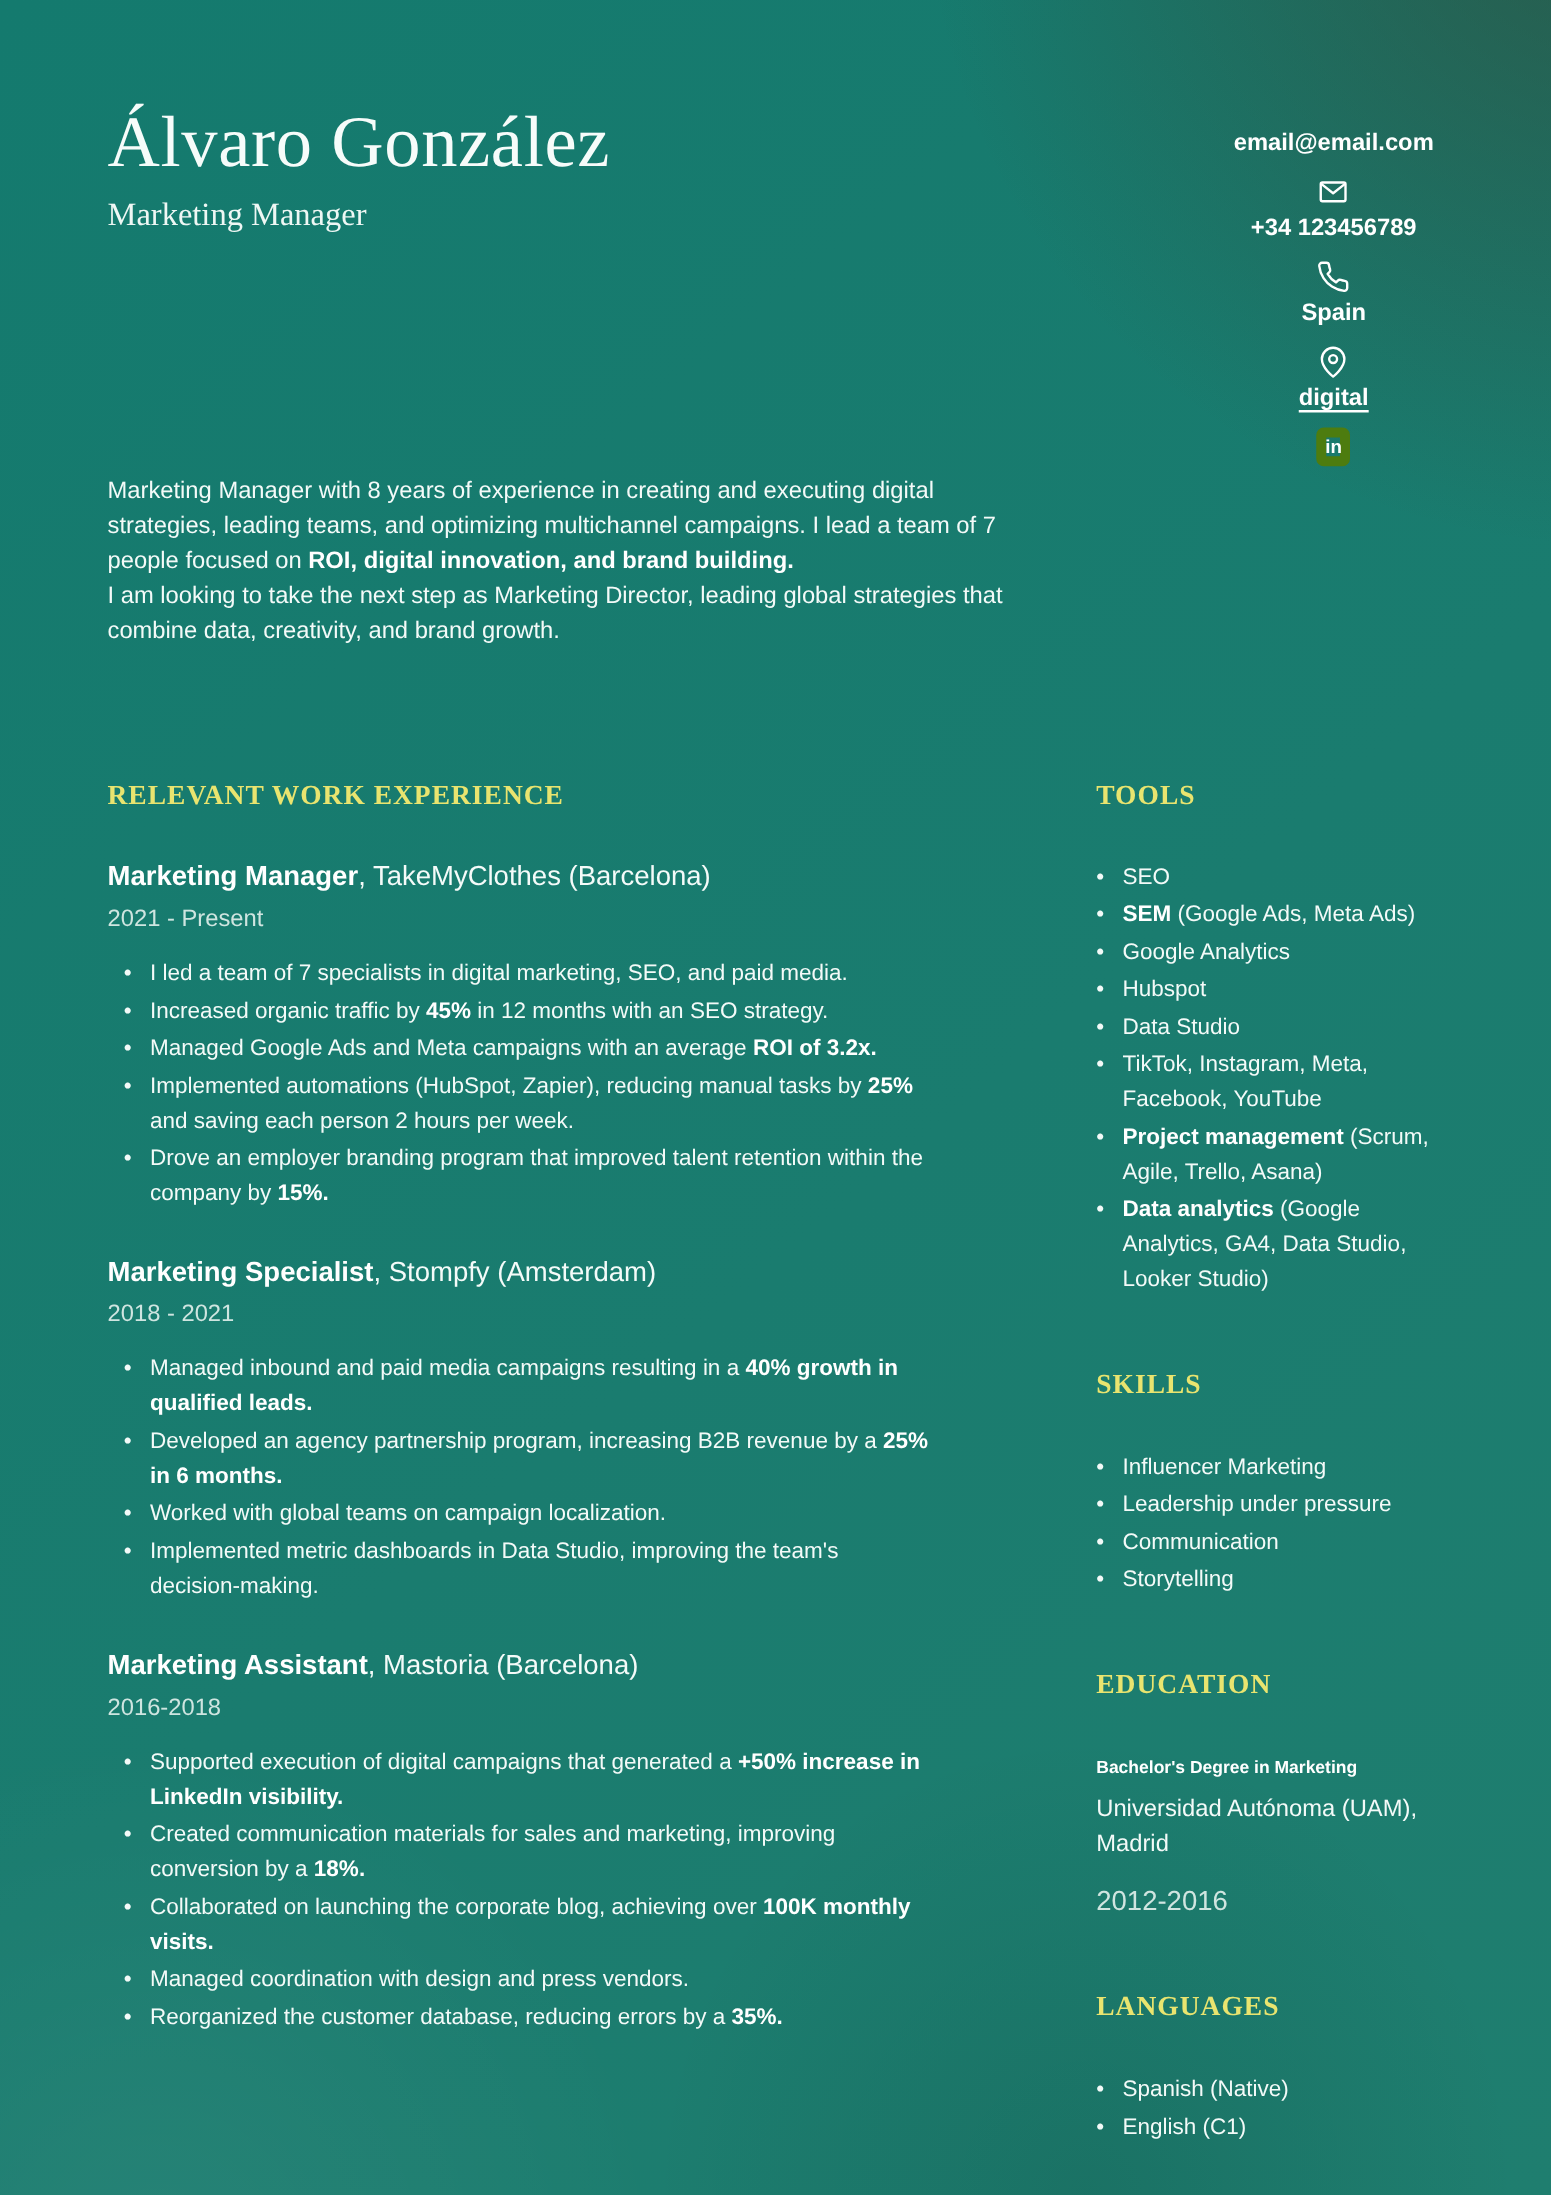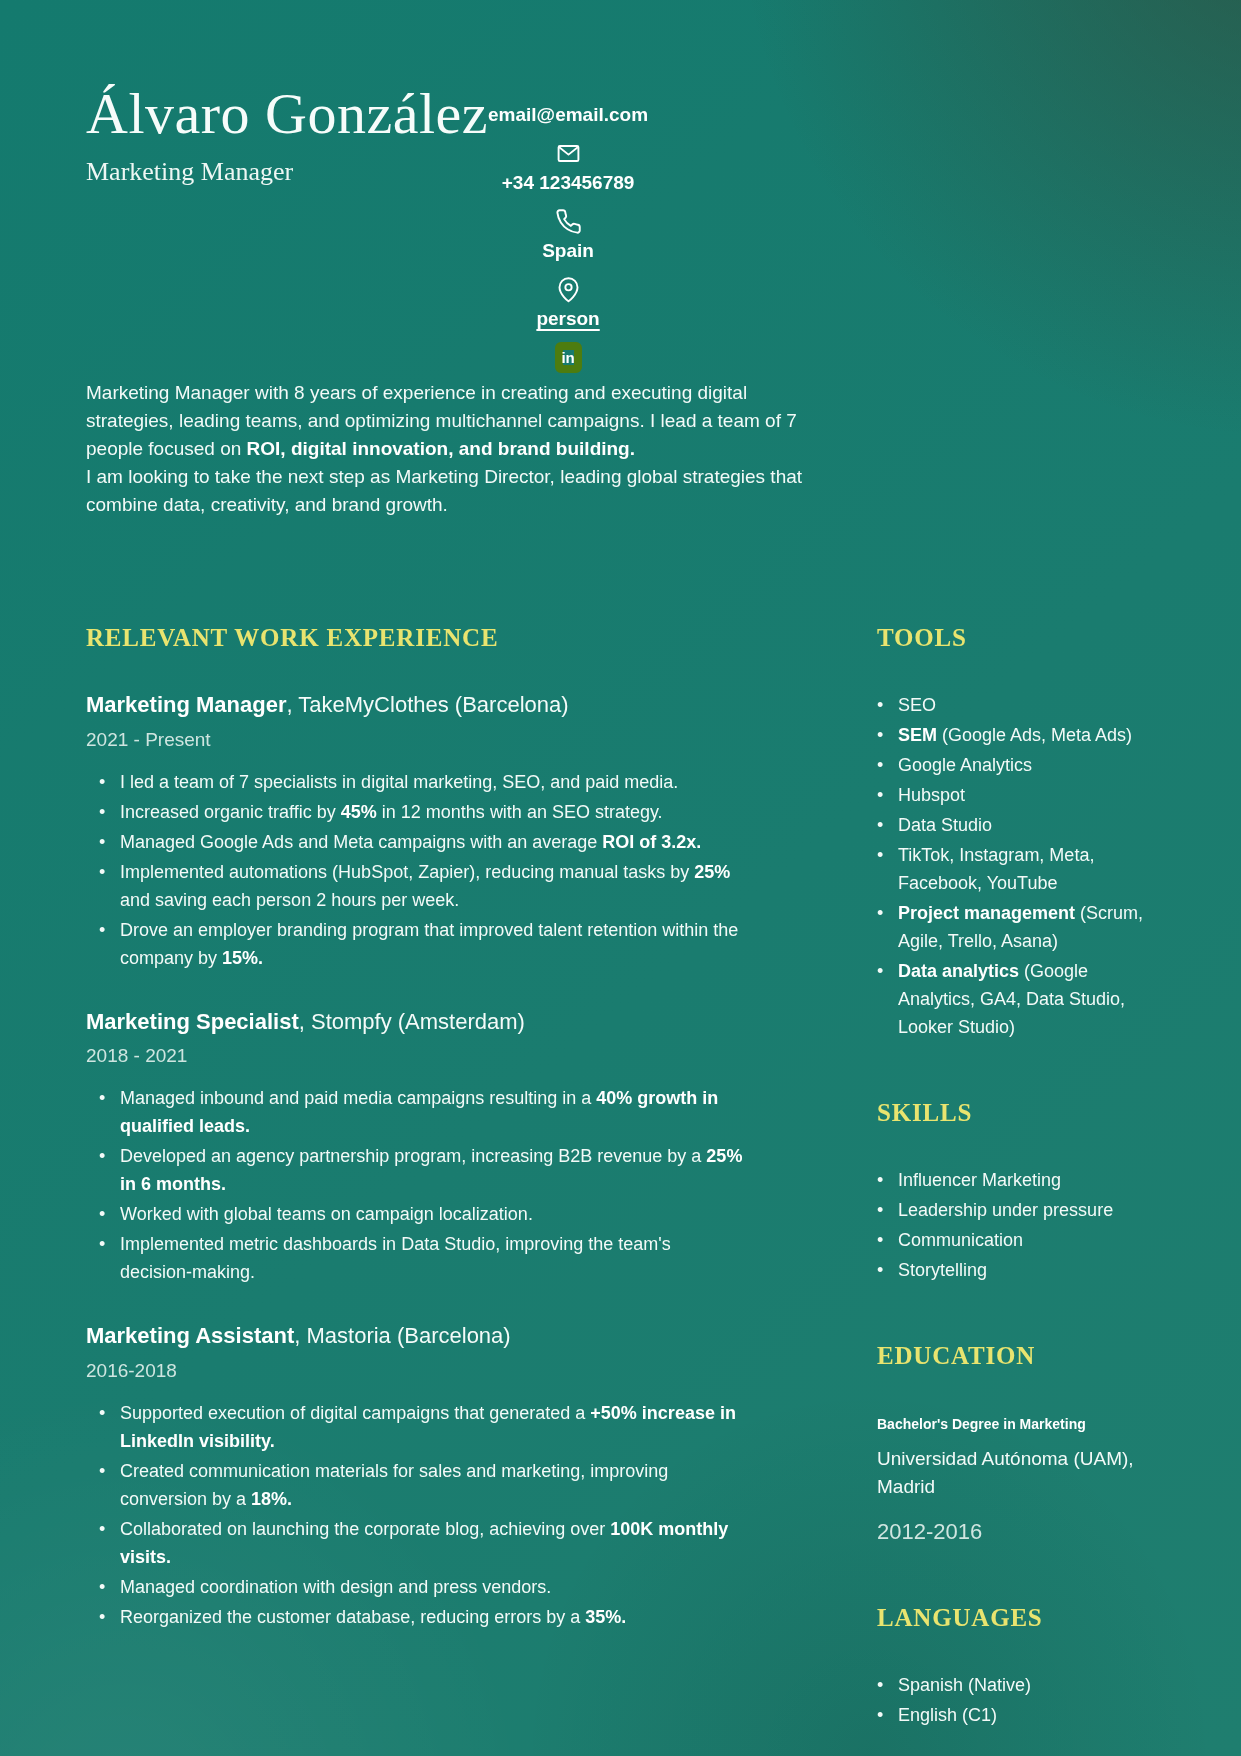--- a/index.html
+++ b/index.html
@@ -10,41 +10,41 @@
     background:
       radial-gradient(72% 50% at 104% -6%, rgba(56,62,44,.55) 0%, rgba(56,62,44,0) 62%),
       radial-gradient(55% 42% at 10% 104%, rgba(255,255,255,.05) 0%, rgba(255,255,255,0) 60%),
       radial-gradient(40% 30% at 70% 100%, rgba(0,30,25,.12) 0%, rgba(0,30,25,0) 70%),
       linear-gradient(140deg,#147a6e 0%,#1a7c6f 55%,#1f7e6f 100%);
     -webkit-font-smoothing:antialiased;
   }
   .page{box-sizing:border-box;height:100%;padding:84px 94px 0 86px;}
 
   
-  .header{display:flex;align-items:flex-start;}
+  .header{display:flex;justify-content:space-between;align-items:flex-start;}
   .name{font-family:"Liberation Serif",serif;font-weight:400;font-size:58px;line-height:1.04;margin:0;color:#f6fcfa;letter-spacing:.5px;}
   .job-title{font-family:"Liberation Serif",serif;font-size:26px;margin-top:13px;color:#eef7f4;}
   .contact{display:flex;flex-direction:column;gap:5px;margin-top:20px;}
   .contact-row{display:flex;align-items:center;justify-content:flex-end;gap:14px;font-weight:700;font-size:19px;color:#fff;flex-direction:column;}
   .contact-row .icon{width:27px;height:27px;display:flex;align-items:center;justify-content:center;flex:0 0 auto;}
   .contact-row svg{display:block;}
   a.contact-link{color:#fff;text-decoration:underline;text-underline-offset:4px;text-decoration-thickness:1.5px;}
   .li-badge{box-sizing:border-box;width:27px;height:31px;border:8px solid #4d7c0f;border-radius:6px;display:flex;align-items:center;justify-content:center;font-size:15px;font-weight:700;color:#fff;line-height:1;}
 
   
   .summary{margin-top:8px;max-width:748px;font-size:19px;line-height:28px;}
   .summary p{margin:0;}
   .b{font-weight:700;color:#fff;}
 
   
   .columns{display:flex;gap:131px;margin-top:104px;}
   .col-left{width:660px;flex:0 0 auto;}
   .col-right{width:272px;flex:0 0 auto;}
 
-  h2.sec{font-family:"Liberation Serif",serif;font-weight:700;font-size:25px;letter-spacing:.8px;color:#e9e46f;margin:0 0 38px 0;line-height:1.2;}
+  h2.sec{font-family:"Liberation Serif",serif;font-weight:700;font-size:22px;letter-spacing:.8px;color:#e9e46f;margin:0 0 38px 0;line-height:1.2;}
 
   
   .job{margin-bottom:36px;}
   .job:last-child{margin-bottom:0;}
   .job h3{font-size:22px;font-weight:400;margin:0 0 10px 0;color:#f4fbf9;line-height:1.25;}
   .job h3 .role{font-weight:700;color:#fff;}
   .dates{font-size:19px;color:rgba(240,248,245,.85);margin-bottom:17px;}
   ul{list-style:none;margin:0;padding:0;}
   ul.blist li{position:relative;padding-left:34px;font-size:18px;line-height:28px;margin-bottom:2px;}
   ul.blist li::before{content:"\2022";position:absolute;left:13px;top:0;}
@@ -88,21 +88,21 @@
         <div class="contact-row">
           <span>Spain</span>
           <span class="icon">
             <svg width="27" height="27" viewBox="0 0 24 24" fill="none" stroke="#fff" stroke-width="1.7" stroke-linecap="round" stroke-linejoin="round">
               <path d="M20 10c0 6.5-8 12.5-8 12.5S4 16.5 4 10a8 8 0 0 1 16 0z"></path>
               <circle cx="12" cy="10" r="2.8"></circle>
             </svg>
           </span>
         </div>
         <div class="contact-row">
-          <a class="contact-link" href="#">person</a>
+          <a class="contact-link" href="#">digital</a>
           <span class="icon">
             <span class="li-badge">in</span>
           </span>
         </div>
       </div>
   </header>
 
   <div class="summary" id="summary">
       <p><span>Marketing Manager with 8 years of experience in creating and executing digital strategies, leading teams, and optimizing multichannel campaigns. I lead a team of 7 people focused on </span><span class="b">ROI, digital innovation, and brand building.</span></p>
       <p><span>I am looking to take the next step as Marketing Director, leading global strategies that combine data, creativity, and brand growth.</span></p>

